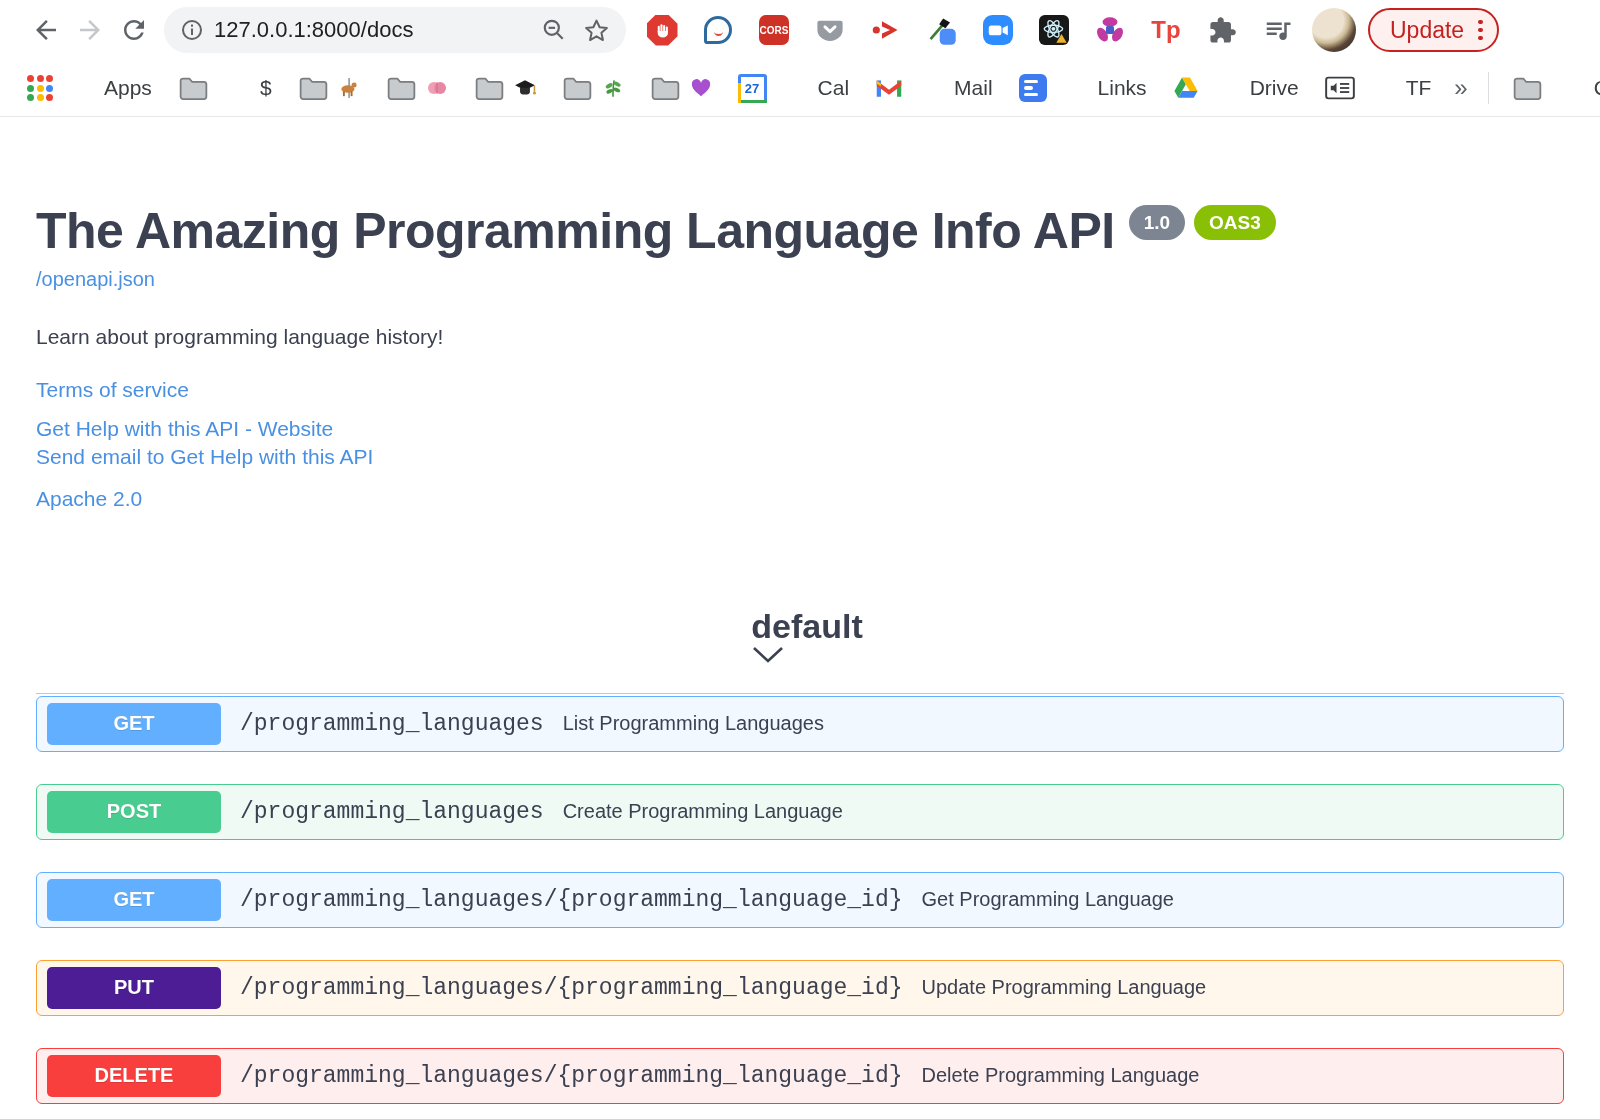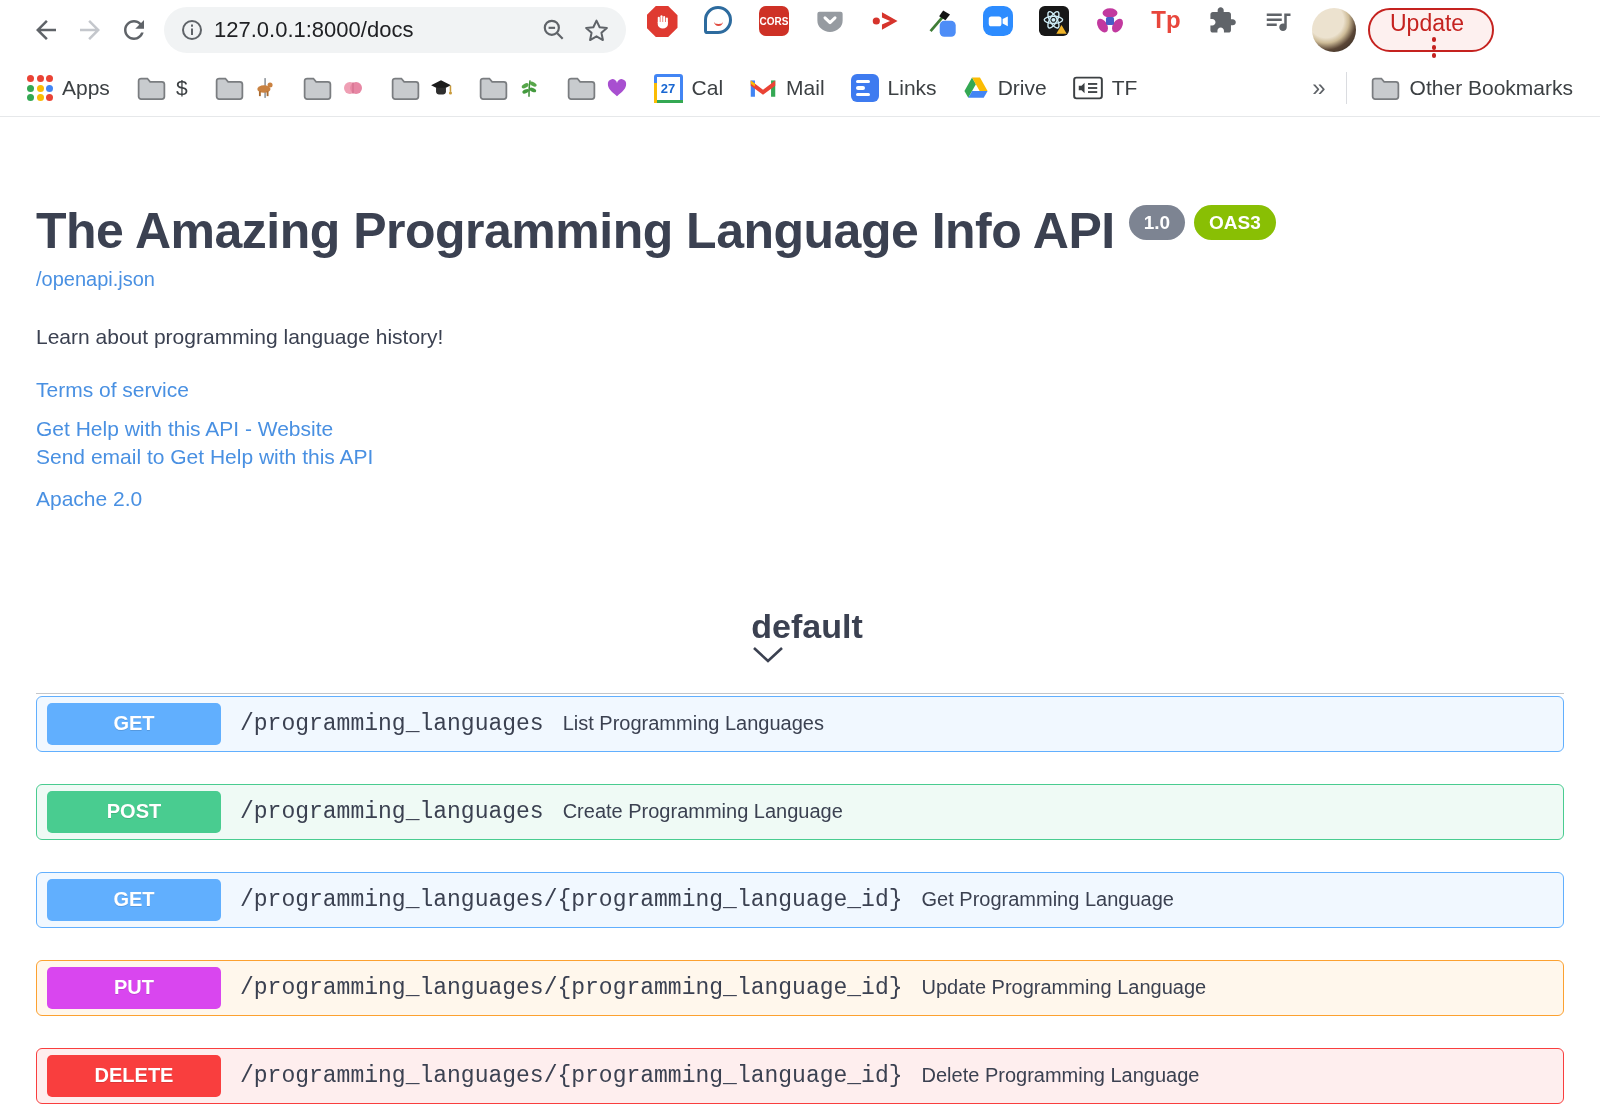--- a/index.html
+++ b/index.html
@@ -4,37 +4,37 @@
 <style>
   * { box-sizing: border-box; margin: 0; padding: 0; }
   html,body { width:1600px; height:1119px; overflow:hidden; background:#fff;
     font-family:"Liberation Sans", sans-serif; }
 
   
   .toolbar { height:60px; display:flex; align-items:center; padding:0 24px; background:#fff; }
   .navbtn { width:44px; height:44px; display:flex; align-items:center; justify-content:center; border-radius:50%; flex:0 0 auto; }
   .url-pill { width:462px; height:46px; background:#f1f3f4; border-radius:23px; display:flex; align-items:center; padding:0 16px; margin:0 8px; flex:0 0 auto; }
   .url-text { font-size:22px; color:#202124; margin-left:10px; flex:1; white-space:nowrap; }
-  .ext { width:56px; height:48px; display:flex; justify-content:center; flex:0 0 auto; }
+  .ext { width:56px; height:48px; display:flex; align-items:center; justify-content:center; flex:0 0 auto; }
   .octagon { width:31px; height:31px; background:#df3a31; clip-path:polygon(30% 0,70% 0,100% 30%,100% 70%,70% 100%,30% 100%,0 70%,0 30%); display:flex; align-items:center; justify-content:center; }
   .chatc { width:28px; height:28px; border:3px solid #2d6b9e; border-radius:50% 50% 50% 12%; position:relative; }
   .chatc i { position:absolute; left:7px; top:12px; width:9px; height:5px; border-bottom:2.5px solid #e04a3f; border-radius:0 0 8px 8px; }
   .corsbox { width:30px; height:30px; background:#ce3126; border-radius:7px; color:#fff; font-weight:bold; font-size:10px; display:flex; align-items:center; justify-content:center; letter-spacing:0; }
   .tp-txt { color:#e8463c; font-weight:bold; font-size:24px; }
   .avatar { width:44px; height:44px; border-radius:50%; flex:0 0 auto; margin:0 6px;
     background: radial-gradient(circle at 32% 28%, #ece2cf 0 40%, #cdbb97 52%, #5a4636 68%, #26201b 100%); }
-  .update-pill { height:44px; border:2.5px solid #c5221f; background:#fdf0ef; border-radius:22px; display:flex; align-items:center; padding:0 14px 0 20px; margin-left:6px;flex-direction:column; }
+  .update-pill { height:44px; border:2.5px solid #c5221f; background:#fdf0ef; border-radius:22px; display:flex; align-items:center; padding:0 14px 0 20px; margin-left:6px; }
   .update-txt { color:#c5221f; font-size:23px; margin-right:14px; }
   .vdots { display:flex; flex-direction:column; gap:3.5px; }
   .vdots i { width:4.5px; height:4.5px; background:#c5221f; border-radius:50%; }
 
   
   .bookmarks { height:57px; display:flex; align-items:center; padding:0 14px; border-bottom:1px solid #e6e8ea; background:#fff; }
   .bm { display:flex; align-items:center; gap:9px; padding:0 13px; height:40px; border-radius:20px; flex:0 0 auto; }
-  .bm-label { font-size:21px; color:#3c4043; white-space:nowrap; }
+  .bm-label { font-size:21px; color:#3c4043; white-space:nowrap;margin-left:42px; }
   .grid9 { display:grid; grid-template-columns:repeat(3,7px); grid-auto-rows:7px; gap:2.5px; }
   .grid9 i { border-radius:50%; }
   .calbox { width:29px; height:29px; background:#fff; border:3px solid #4285f4; position:relative; display:flex; align-items:center; justify-content:center; border-radius:3px; }
   .calbox b { color:#1967d2; font-size:13px; font-weight:bold; }
   .calbox .g { position:absolute; left:-3px; bottom:-3px; width:29px; height:3px; background:#34a853; }
   .calbox .y { position:absolute; left:-3px; bottom:-3px; width:3px; height:20px; background:#fbbc04; }
   .linksbox { width:28px; height:28px; background:#3e7bf0; border-radius:6px; display:flex; flex-direction:column; justify-content:center; gap:3px; padding-left:5px; }
   .linksbox i { height:3.5px; background:#fff; border-radius:2px; }
   .bm-sep { width:1px; height:32px; background:#dadce0; margin:0 10px; flex:0 0 auto; }
   .chev2 { font-size:24px; color:#5f6368; padding:0 10px; }
@@ -62,21 +62,21 @@
 
   .opblock { height:56px; border-radius:6px; display:flex; align-items:center; padding:0 10px; margin-top:32px; border:1.5px solid; }
   .opblock.first { margin-top:2px; }
   .opblock.get    { border-color:#61affe; background:rgba(97,175,254,.09); }
   .opblock.post   { border-color:#49cc90; background:rgba(73,204,144,.09); }
   .opblock.put    { border-color:#fca130; background:rgba(252,161,48,.09); }
   .opblock.delete { border-color:#f93e3e; background:rgba(249,62,62,.09); }
   .method-badge { width:174px; height:42px; border-radius:5px; color:#fff; font-weight:bold; font-size:20px; display:flex; align-items:center; justify-content:center; text-shadow:0 1px 0 rgba(0,0,0,.12); flex:0 0 auto; }
   .get    .method-badge { background:#61affe; }
   .post   .method-badge { background:#49cc90; }
-  .put    .method-badge { background:#d946ef; }
+  .put    .method-badge { background:#4c1d95; }
   .delete .method-badge { background:#f93e3e; }
   .ep-path { font-family:"Liberation Mono", monospace; font-weight:normal; font-size:23px; color:#3b4151; margin-left:19px; white-space:nowrap; }
   .ep-summary { font-size:20px; color:#3b4151; margin-left:19px; white-space:nowrap; }
 </style>
 </head>
 <body>
 
 <div class="toolbar">
   <div class="navbtn">
     <svg width="30" height="30" viewBox="0 0 24 24">

